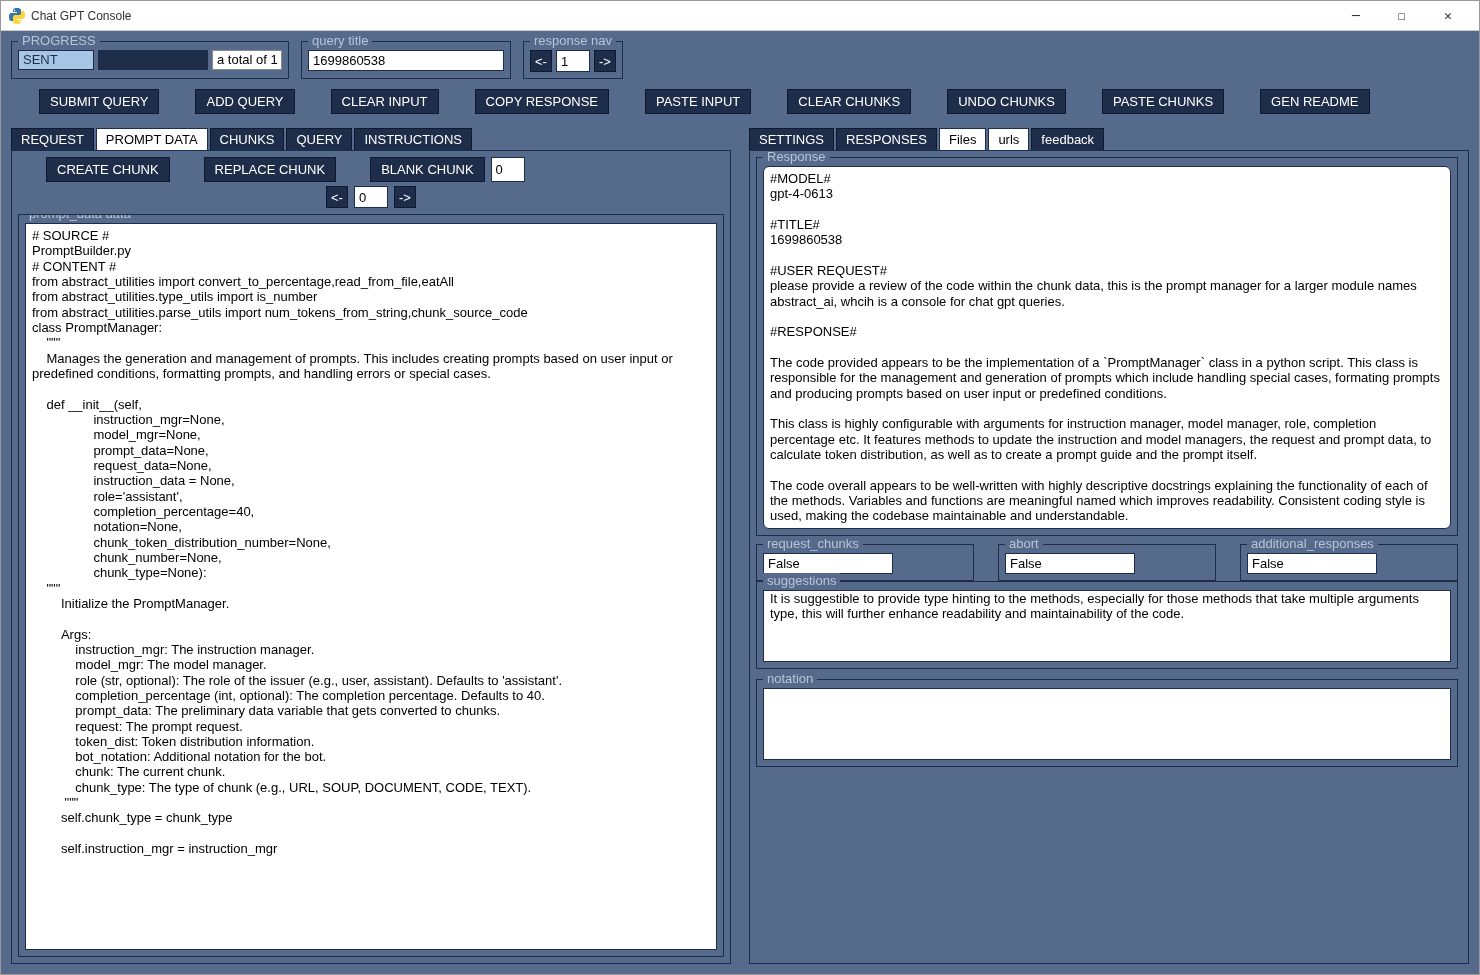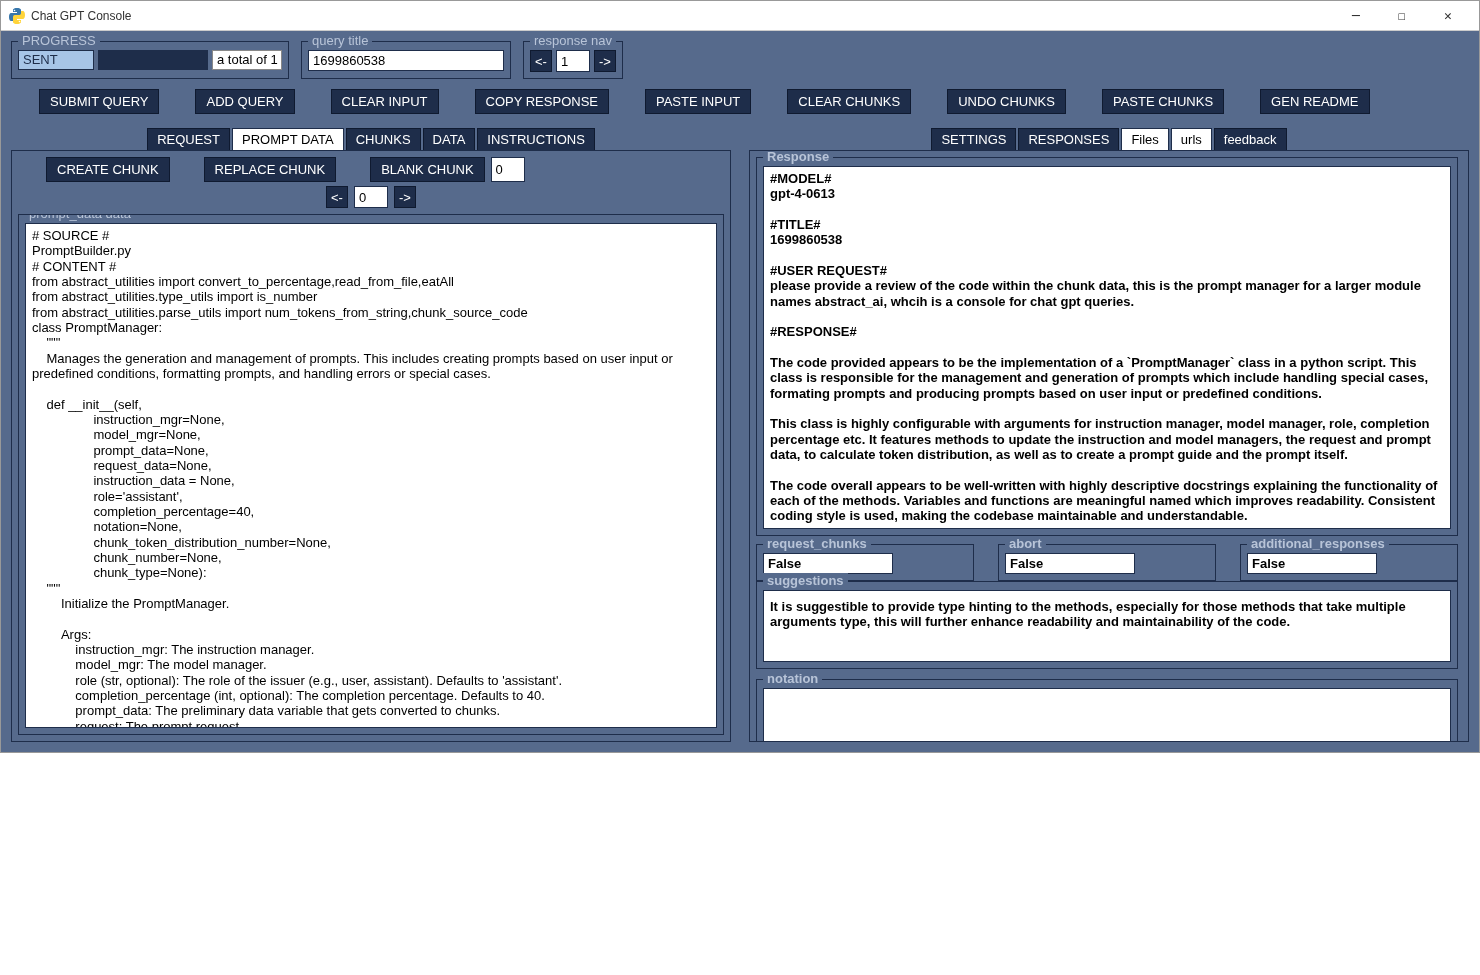--- a/index.html
+++ b/index.html
@@ -1,57 +1,57 @@
 <!DOCTYPE html>
 <html><head>
 <meta charset="utf-8">
 <style>
   * { box-sizing: border-box; }
   html,body { margin:0; padding:0; font-family: "Segoe UI", Tahoma, sans-serif; font-size:13px; }
   body { background:#fff; }
-  .window { width:1480px; height:753px; background:#566a8c; display:flex; flex-direction:column; border:1px solid #999; margin:0 auto; }
+  .window { width:1480px; height:975px; background:#566a8c; display:flex; flex-direction:column; border:1px solid #999; margin:0 auto; }
   .titlebar { height:30px; background:#fff; display:flex; align-items:center; padding:0 8px; border-bottom:1px solid #ccc; }
   .titlebar .icon { width:16px; height:16px; margin-right:6px; }
   .titlebar .icon svg { width:16px; height:16px; }
   .titlebar .title { flex:1; color:#333; font-size:12px; }
   .titlebar .winbtns { display:flex; gap:0; }
   .titlebar .winbtns div { width:46px; height:30px; display:flex; align-items:center; justify-content:center; color:#333; font-family:Consolas,monospace; }
   .content { flex:1; padding:10px; overflow:hidden; display:flex; flex-direction:column; }
   .grpbox { border:1px solid #1e2d4a; padding:8px 6px 6px 6px; position:relative; }
   .grpbox > .legend { position:absolute; top:-9px; left:6px; background:#566a8c; padding:0 4px; color:#b8c4d8; font-size:13px; }
   .toprow { display:flex; gap:12px; margin-bottom:10px; }
   .progress-box { display:flex; gap:4px; }
   .progress-field { border:1px solid #1e2d4a; background:#a7c5e7; padding:1px 4px; width:76px; color:#1e2d4a; font-size:13px; }
   .progress-bar { width:110px; height:20px; background:#1e2d4a; }
   .progress-text { background:#fff; border:1px solid #888; padding:1px 4px; width:70px; overflow:hidden; white-space:nowrap; font-size:13px; }
   .textinput { background:#fff; border:1px solid #1e2d4a; padding:2px 4px; color:#000; font-size:13px; }
   .navbtn { background:#1e2d4a; color:#fff; border:1px solid #0f1a30; width:22px; height:22px; display:inline-flex; align-items:center; justify-content:center; cursor:pointer; font-size:13px; }
   .navnum { width:34px; height:22px; text-align:left; }
   .btnrow { display:flex; gap:8px; margin-bottom:14px; flex-wrap:wrap; }
   .btn { background:#1e2d4a; color:#fff; border:1px solid #0f1a30; padding:4px 10px; cursor:pointer; font-size:13px;margin-left:28px; }
   .maincols { flex:1; display:flex; gap:18px; overflow:hidden; }
-  .col { flex:1; display:flex; flex-direction:column; overflow:hidden;align-items:center; }
+  .col { flex:1; display:flex; flex-direction:column; overflow:hidden; }
   .tabs { display:flex; gap:2px; margin-bottom:-1px; }
   .tab { border:1px solid #1e2d4a; padding:3px 9px; cursor:pointer; font-size:13px; }
   .tab.inactive { background:#1e2d4a; color:#fff; border-color:#0f1a30; }
   .tab.active { background:#fff; color:#000; border-bottom-color:#fff; }
   .tabpane { flex:1; border:1px solid #1e2d4a; padding:6px; display:flex; flex-direction:column; overflow:hidden; }
   .chunkbtns { display:flex; gap:6px; margin-bottom:4px; }
   .chunknav { display:flex; gap:6px; justify-content:center; margin-bottom:6px; }
   .textarea { flex:1; background:#fff; border:1px solid #1e2d4a; padding:4px 6px; color:#000; font-size:13px; white-space:pre-wrap; overflow-y:scroll; line-height:1.18; }
   .textarea::-webkit-scrollbar, .textarea-sm::-webkit-scrollbar, .rightscroll::-webkit-scrollbar { width:18px; }
   .textarea::-webkit-scrollbar-track, .textarea-sm::-webkit-scrollbar-track, .rightscroll::-webkit-scrollbar-track { background:#566a8c; border:1px solid #1e2d4a; }
   .textarea::-webkit-scrollbar-thumb, .textarea-sm::-webkit-scrollbar-thumb, .rightscroll::-webkit-scrollbar-thumb { background:#1e2d4a; border:1px solid #0f1a30; }
   .textarea::-webkit-scrollbar-button, .textarea-sm::-webkit-scrollbar-button, .rightscroll::-webkit-scrollbar-button { background:#1e2d4a; height:18px; border:1px solid #0f1a30; }
-  .rightscroll { flex:1; overflow-y:scroll; padding-right:4px;font-weight:bold; }
+  .rightscroll { flex:1; overflow-y:scroll; padding-right:4px; }
   .rowfields { display:flex; gap:24px; margin-top:8px; }
   .rowfields .grpbox { flex:1; }
-  .textarea-sm { height:72px; background:#fff; border:1px solid #1e2d4a; padding:8px 6px; color:#000; font-size:13px; overflow-y:scroll; line-height:1.18; }
+  .textarea-sm { height:72px; background:#fff; border:1px solid #1e2d4a; padding:0 6px; color:#000; font-size:13px; overflow-y:scroll; line-height:1.18; }
   .fieldval { background:#fff; border:1px solid #1e2d4a; padding:2px 4px; min-height:20px; width:130px; font-size:13px; }
-  .resparea { height:430px; }
+  .resparea { height:430px;border-radius:6px; }
 </style>
 </head>
 <body>
 
 <div class="window">
 
   <div class="titlebar">
     <span class="icon">
       <svg viewBox="0 0 16 16">
           <path fill="#3776ab" d="M8 0C4 0 4 2 4 2v2h4v1H2s-2 0-2 4 2 4 2 4h2v-2s0-2 2-2h4s2 0 2-2V2s0-2-4-2H8z"></path>
@@ -105,21 +105,21 @@
       <span class="btn">GEN README</span>
     </div>
 
     <div class="maincols">
 
       <div class="col">
         <div class="tabs">
           <span class="tab inactive">REQUEST</span>
           <span class="tab active">PROMPT DATA</span>
           <span class="tab inactive">CHUNKS</span>
-          <span class="tab inactive">DATA</span>
+          <span class="tab inactive">QUERY</span>
           <span class="tab inactive">INSTRUCTIONS</span>
         </div>
         <div class="tabpane">
           <div class="chunkbtns">
             <span class="btn">CREATE CHUNK</span>
             <span class="btn">REPLACE CHUNK</span>
             <span class="btn">BLANK CHUNK</span>
             <input class="textinput" style="width: 34px;" value="0">
           </div>
           <div class="chunknav">

